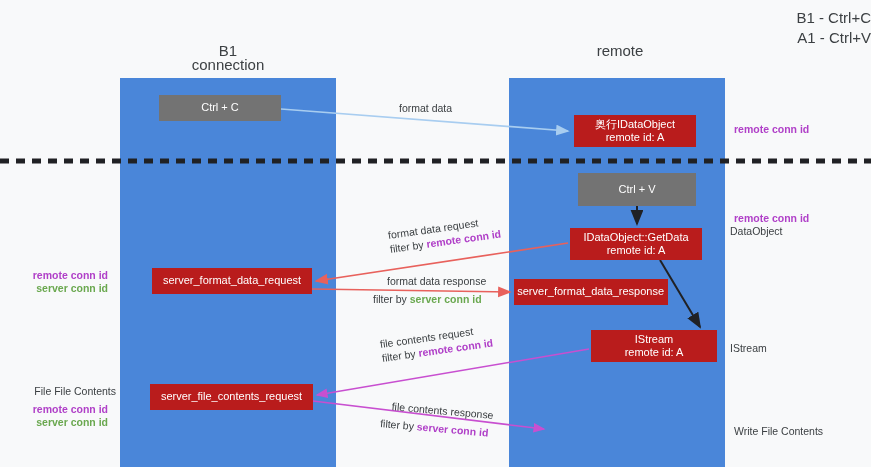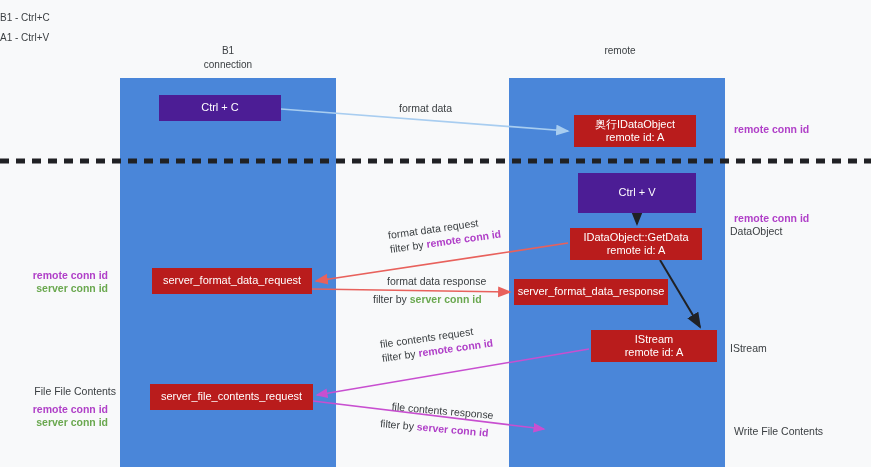--- a/index.html
+++ b/index.html
@@ -22,58 +22,58 @@
     position: absolute;
     background: #4a86d9;
   }
   #lane-b1 { left: 120px; top: 78px; width: 216px; height: 389px; }
   #lane-a1 { left: 509px; top: 78px; width: 216px; height: 389px; }
 
   .lane-head {
     position: absolute;
     text-align: center;
     color: #3c4043;
-    font-size: 10px;
+    font-size: 15px;
     line-height: 14px;
   }
   #head-b1 { left: 148px; top: 44px; width: 160px; }
   #head-a1 { left: 540px; top: 44px; width: 160px; }
 
   #title {
     position: absolute;
     left: 0; top: 8px;
     width: 871px;
-    text-align: left;
-    color: #3c4043;
-    font-size: 10px;
+    text-align: right;
+    color: #3c4043;
+    font-size: 15px;
     line-height: 20px;
   }
 
   .node {
     position: absolute;
     box-sizing: border-box;
     display: flex;
     flex-direction: column;
     align-items: center;
     justify-content: center;
     color: #ffffff;
     font-size: 11px;
     line-height: 13.5px;
     text-align: center;
     padding: 2px 4px;
   }
   .node.orange { background: #b91c1c; }
-  .node.green  { background: #4c1d95; }
+  .node.green  { background: #737373; }
 
   #n-ctrlc    { left: 159px; top: 95px;  width: 122px; height: 26px; }
   #n-idataobj { left: 574px; top: 115px; width: 122px; height: 32px; }
-  #n-ctrlv    { left: 578px; top: 173px; width: 118px; height: 40px; }
+  #n-ctrlv    { left: 578px; top: 173px; width: 118px; height: 33px; }
   #n-getdata  { left: 570px; top: 228px; width: 132px; height: 32px; }
   #n-sfdreq   { left: 152px; top: 268px; width: 160px; height: 26px; }
-  #n-sfdresp  { left: 514px; top: 279px; width: 154px; height: 26px; }
+  #n-sfdresp  { left: 514px; top: 279px; width: 154px; height: 26px; align-items: flex-end; }
   #n-istream  { left: 591px; top: 330px; width: 126px; height: 32px; }
   #n-sfcreq   { left: 150px; top: 384px; width: 163px; height: 26px; }
   #n-sfcresp  { left: 548px; top: 417px; width: 157px; height: 26px; }
 
   .edge-label {
     position: absolute;
     font-size: 10.5px;
     line-height: 14px;
     color: #3c4043;
     white-space: nowrap;

